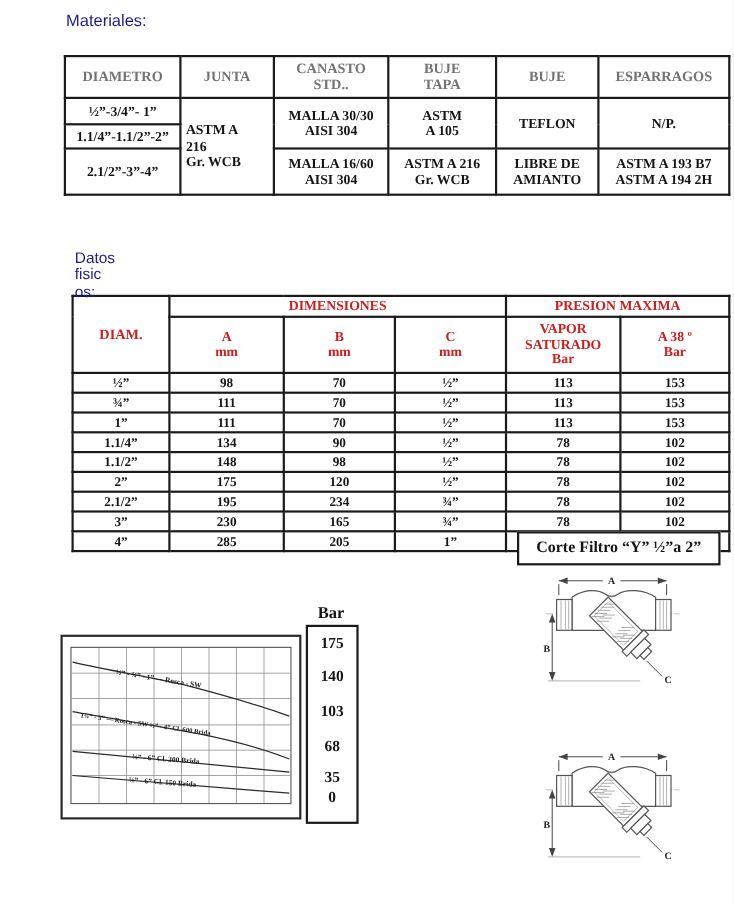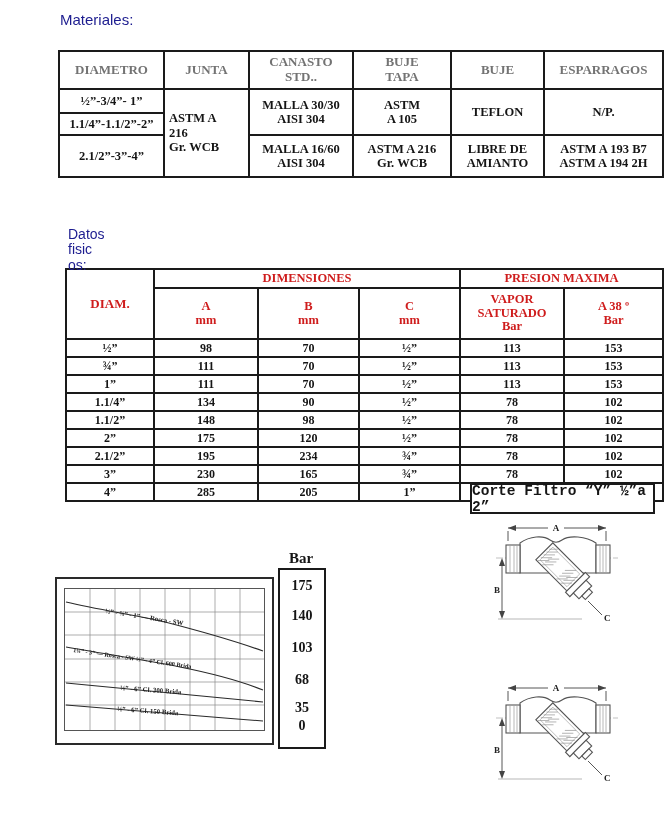--- a/index.html
+++ b/index.html
@@ -194,21 +194,21 @@
           <td style="height:16px">4”</td>
           <td>285</td>
           <td>205</td>
           <td>1”</td>
           <td>78</td>
           <td>102</td>
         </tr>
   </tbody>
     </table>
 
-  <div class="cap-box" style="left:470px;top:483px;width:181px;height:27px;font-family:Liberation Mono, monospace;">Corte Filtro “Y” ½”a 2”</div>
+  <div class="cap-box" style="left:470px;top:483px;width:181px;height:27px;">Corte Filtro “Y” ½”a 2”</div>
 
 
   <div class="chart-box">
     <svg class="plot" viewBox="0 0 199 141" preserveAspectRatio="none">
       <g stroke="#8a8a8a" stroke-width="0.7">
         <line x1="25" y1="0" x2="25" y2="141"></line>
           <line x1="50" y1="0" x2="50" y2="141"></line>
         <line x1="75" y1="0" x2="75" y2="141"></line>
           <line x1="100" y1="0" x2="100" y2="141"></line>
         <line x1="125" y1="0" x2="125" y2="141"></line>

